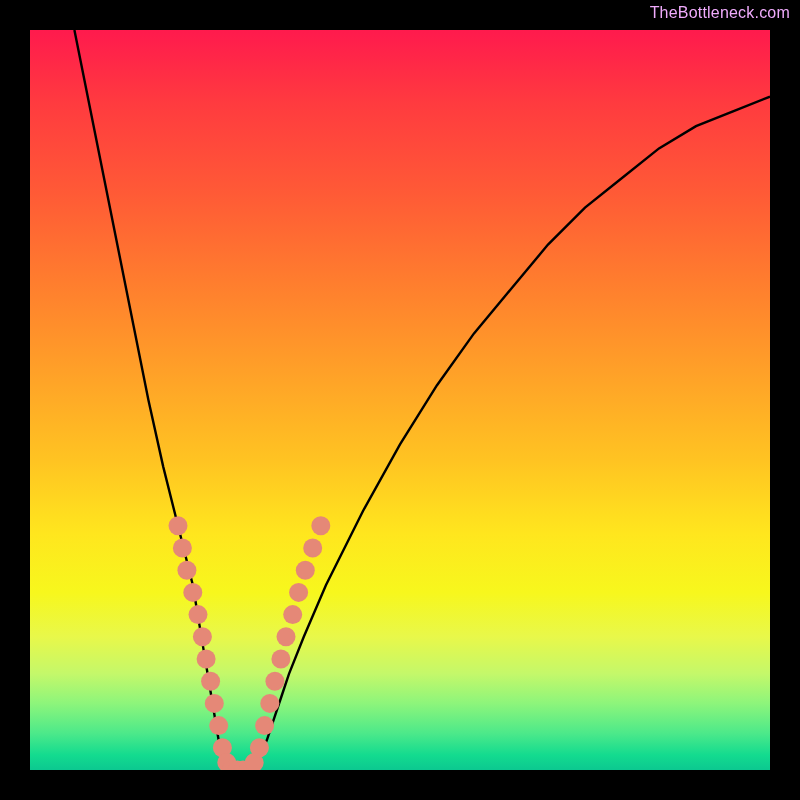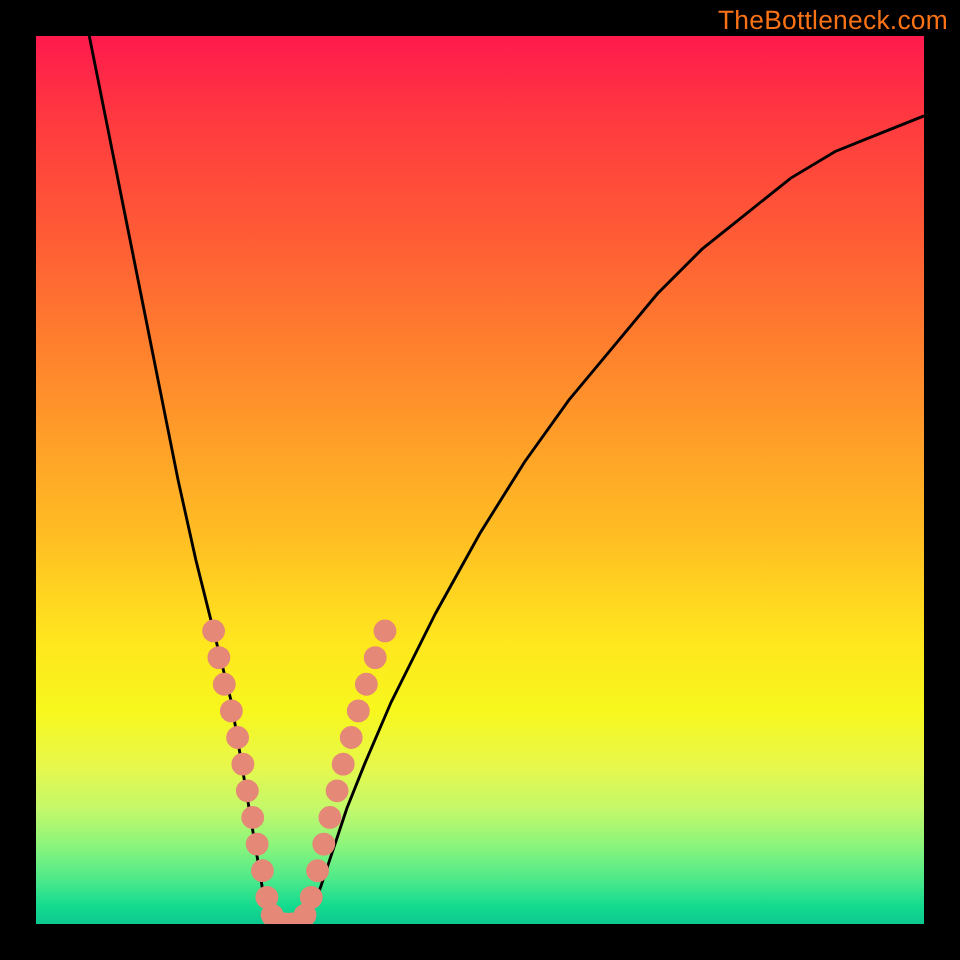--- a/index.html
+++ b/index.html
@@ -47,22 +47,22 @@
     position: absolute;
     left: 0;
     top: 0;
     width: 740px;
     height: 740px;
   }
   .watermark {
     position: absolute;
     top: 4px;
     right: 10px;
-    color: #f97316;
-    font-size: 22px;
+    color: #f0abfc;
+    font-size: 16px;
     font-weight: 500;
     letter-spacing: 0.2px;
     user-select: none;
   }
 </style>
 </head>
 <body>
 
 <div class="frame">
   <div class="plot-area">

